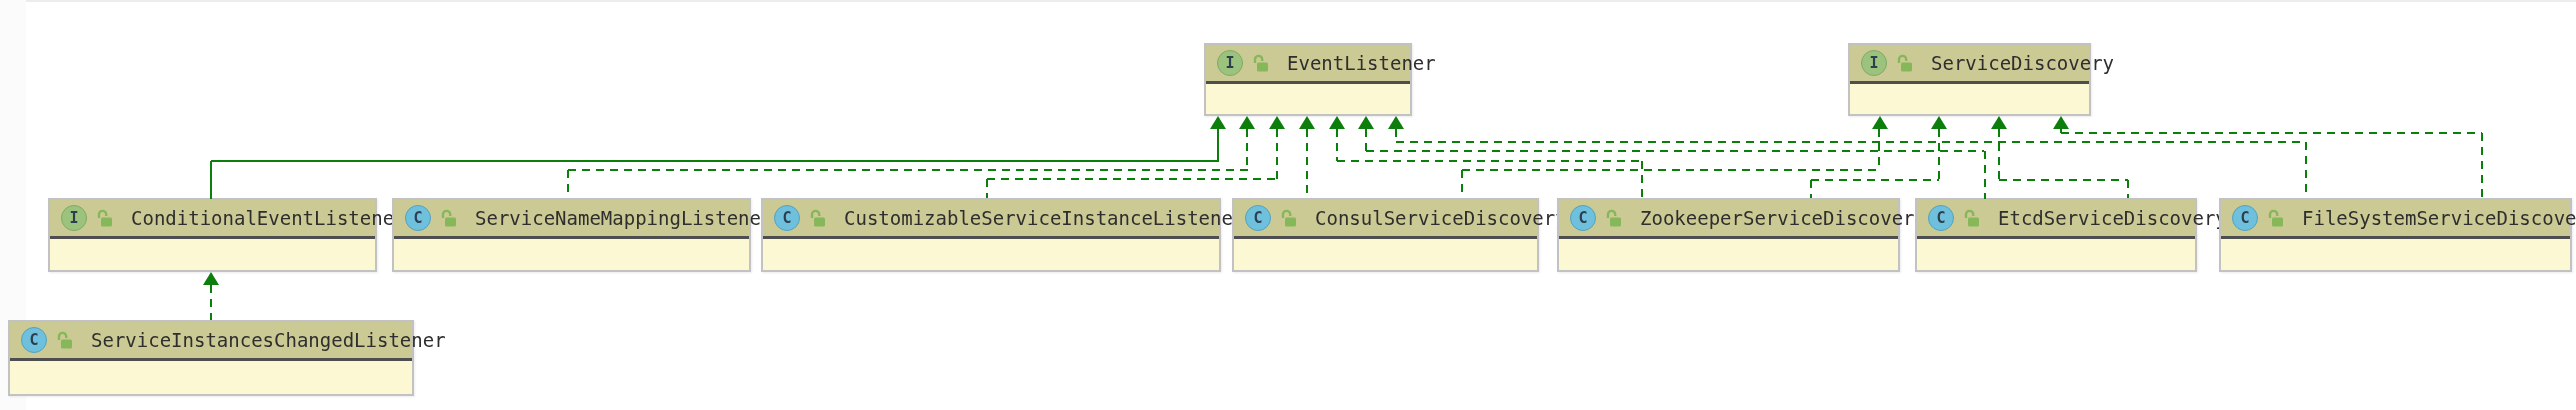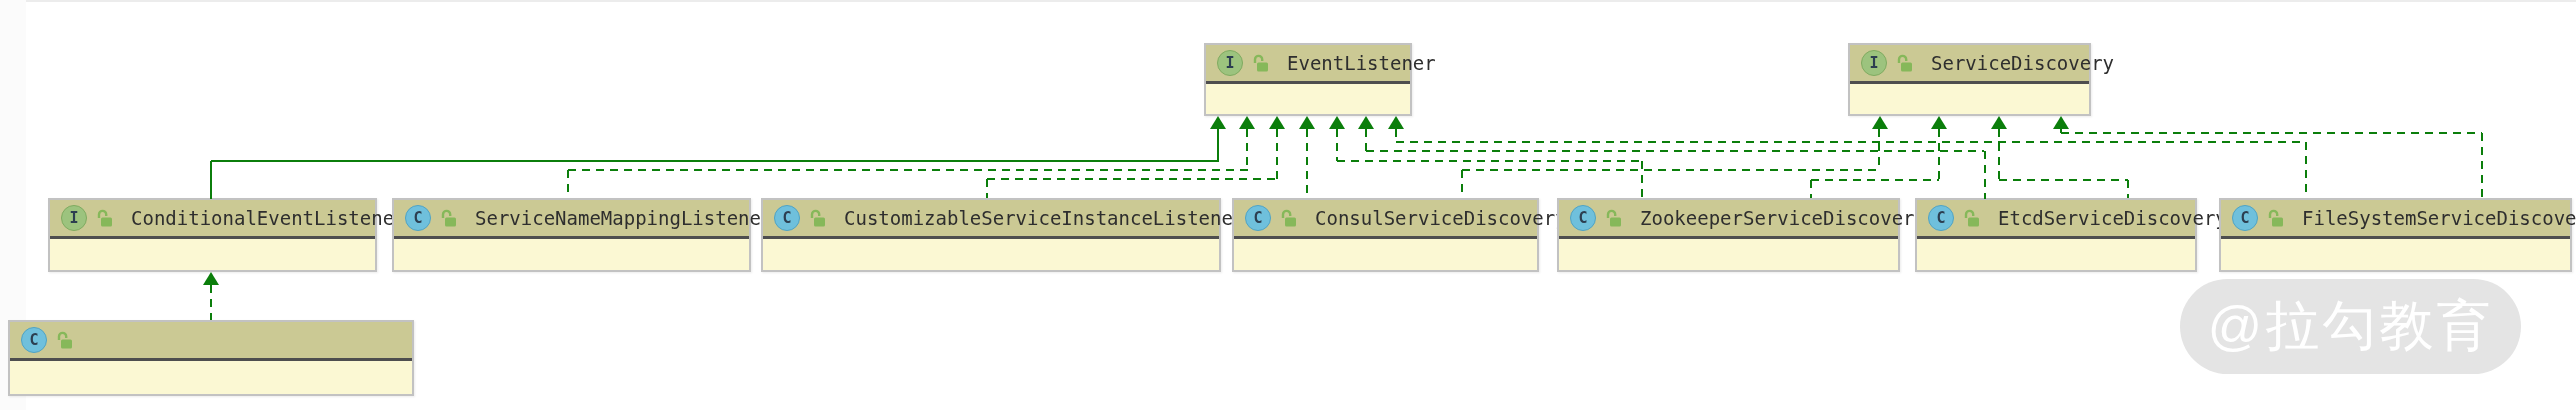--- a/index.html
+++ b/index.html
@@ -71,23 +71,20 @@
     font-family:"Liberation Sans","DejaVu Sans",sans-serif;
   }
 </style>
 </head>
 <body>
 
 <div id="canvas">
   <div class="top-line"></div>
   <div class="left-strip"></div>
 
-  <div class="watermark">
-    <span>@拉勾教育</span>
-  </div>
 <div class="node" style="left: 1204px; top: 43px; width: 208px; height: 73px;">
     <div class="node-header">
       <span class="badge interface">I</span>
       <svg class="lock" width="20" height="20" viewBox="0 0 20 20">
         <path d="M5 10 V6.5 a3.6 3.6 0 0 1 7.2 0 V8" fill="none" stroke="#86b85a" stroke-width="2.4"></path>
         <rect x="7" y="9.5" width="11" height="9" rx="1.5" fill="#86b85a"></rect>
       </svg>
       <span class="node-label">EventListener</span>
     </div>
     <div class="node-body"></div>
@@ -180,20 +177,21 @@
     </div>
     <div class="node-body"></div>
   </div>
     <div class="node" style="left: 8px; top: 320px; width: 406px; height: 76px;">
     <div class="node-header">
       <span class="badge class">C</span>
       <svg class="lock" width="20" height="20" viewBox="0 0 20 20">
         <path d="M5 10 V6.5 a3.6 3.6 0 0 1 7.2 0 V8" fill="none" stroke="#86b85a" stroke-width="2.4"></path>
         <rect x="7" y="9.5" width="11" height="9" rx="1.5" fill="#86b85a"></rect>
       </svg>
+      <span class="node-label">ServiceInstancesChangedListener</span>
     </div>
     <div class="node-body"></div>
   </div>
     <div class="seg-v solid" style="left: 1217px; top: 129px; height: 32px;"></div>
     <div class="seg-h solid" style="top: 160px; left: 211px; width: 1008px;"></div>
     <div class="seg-v solid" style="left: 210px; top: 161px; height: 38px;"></div>
     <div class="arrow-up" style="left: 1210px; top: 116px;"></div>
     <div class="seg-v" style="left: 1246px; top: 129px; height: 42px;"></div>
     <div class="seg-h" style="top: 169px; left: 568px; width: 681px;"></div>
     <div class="seg-v" style="left: 567px; top: 170px; height: 28px;"></div>

